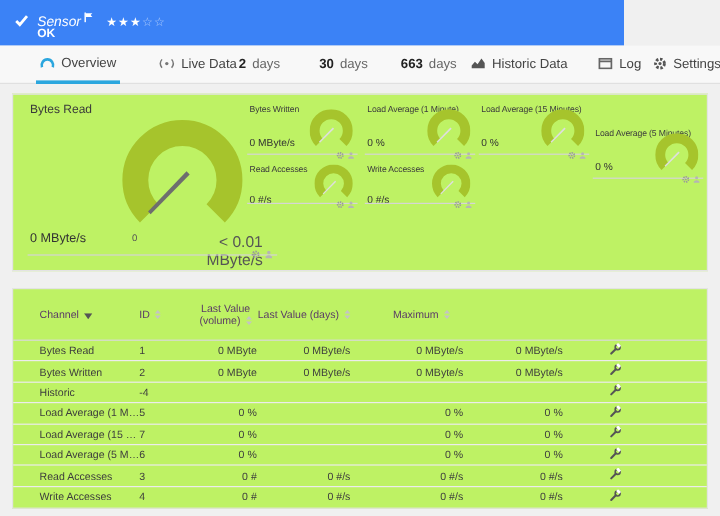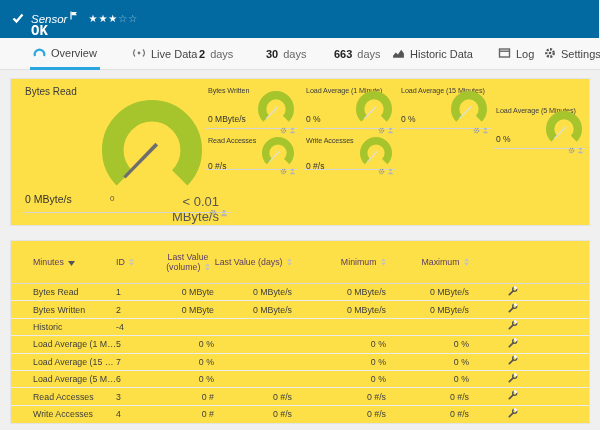--- a/index.html
+++ b/index.html
@@ -2,36 +2,36 @@
 <html><head>
 <meta charset="utf-8">
 <style>
   html,body{margin:0;padding:0;}
   body{
     width:600px;height:430px;position:relative;overflow:hidden;
     background:#f0f0f0;font-family:"Liberation Sans",sans-serif;
     -webkit-font-smoothing:antialiased;
   }
   
-  .topbar{position:absolute;left:0;top:0;width:599px;height:38px;background:#0369a1;}
+  .topbar{position:absolute;left:0;top:0;width:520px;height:38px;background:#3b82f6;}
   .topbar-line1{position:absolute;left:12px;top:6px;display:flex;align-items:center;color:#fff;}
   .kind{font-style:italic;font-size:11.5px;margin-left:7px;}
   .sensor-title{font-weight:bold;font-size:13px;margin-left:5px;letter-spacing:.1px;}
   .flag{margin-left:3px;margin-bottom:7px;}
   .stars{margin-left:10px;font-size:10px;letter-spacing:1px;color:#fff;cursor:pointer;}
   .stars .empty{opacity:.55;}
-  .ok-text{position:absolute;left:31px;top:23px;font-size:14px;font-weight:bold;color:#fff;font-family:Liberation Mono, monospace;}
+  .ok-text{position:absolute;left:31px;top:23px;font-size:10px;font-weight:bold;color:#fff;}
   
   .tabbar{position:absolute;left:0;top:38px;width:600px;height:32px;background:#f8f8f8;border-bottom:1px solid #e0e0e0;box-sizing:border-box;}
   .tab{position:absolute;top:0;height:32px;display:flex;align-items:center;gap:5px;font-size:11px;color:#444;cursor:pointer;box-sizing:border-box;padding:0 3px;}
   .tab.active{border-bottom:3px solid #2ba6de;}
   .tab .num{font-weight:bold;color:#222;}
   .tab .unit{color:#666;}
   
-  .card{position:absolute;background:#fde047;border:1px solid #e3e3e3;box-sizing:border-box;}
+  .card{position:absolute;background:#bef264;border:1px solid #e3e3e3;box-sizing:border-box;}
   #overview-card{left:10px;top:78px;width:580px;height:148px;}
   #table-card{left:10px;top:240px;width:580px;height:184px;}
   
   .mg-title{position:absolute;left:14px;top:7px;font-size:10px;color:#3a3a3a;}
   .mg-svg{position:absolute;left:90px;top:20px;}
   .mg-value{position:absolute;left:14px;top:114px;font-size:10.5px;color:#333;}
   .mg-min{position:absolute;left:99px;top:115px;font-size:8px;color:#555;}
   .mg-max{position:absolute;left:132px;top:115px;width:76px;text-align:right;font-size:13px;color:#555;}
   .mg-divider{position:absolute;left:12px;top:133px;width:208px;border-top:1px solid #d5d5d5;}
   .mg-icons{position:absolute;left:198px;top:124px;display:flex;gap:3px;}
@@ -278,48 +278,41 @@
             <circle cx="5" cy="3" r="1.8" fill="#b5b5b5"></circle>
             <path d="M1.5 9 a3.5 3 0 0 1 7 0 z" fill="#b5b5b5"></path>
           </svg></span>
     </div>
   </div>
 </div>
 
 <div class="card" id="table-card">
   <div class="thead">
     <div class="col-ch hdr-cell">
-      <span>Minutes</span>
+      <span>Channel</span>
       <span class="sort"><svg width="7" height="5" viewBox="0 0 7 5">
             <path d="M0 0 H7 L3.5 5 z" fill="#555"></path>
           </svg></span>
     </div>
     <div class="col-id hdr-cell">
       <span>ID</span>
       <span class="sort"><svg width="5" height="8" viewBox="0 0 6 9">
             <path d="M3 0 L6 3.5 H0 z" fill="#c4c4c4"></path>
             <path d="M3 9 L0 5.5 H6 z" fill="#c4c4c4"></path>
           </svg></span>
     </div>
     <div class="col-vol hdr-cell">
       <span>Last Value (volume)</span>
       <span class="sort"><svg width="5" height="8" viewBox="0 0 6 9">
             <path d="M3 0 L6 3.5 H0 z" fill="#c4c4c4"></path>
             <path d="M3 9 L0 5.5 H6 z" fill="#c4c4c4"></path>
           </svg></span>
     </div>
     <div class="col-spd hdr-cell">
       <span>Last Value (days)</span>
-      <span class="sort"><svg width="5" height="8" viewBox="0 0 6 9">
-            <path d="M3 0 L6 3.5 H0 z" fill="#c4c4c4"></path>
-            <path d="M3 9 L0 5.5 H6 z" fill="#c4c4c4"></path>
-          </svg></span>
-    </div>
-    <div class="col-min hdr-cell">
-      <span>Minimum</span>
       <span class="sort"><svg width="5" height="8" viewBox="0 0 6 9">
             <path d="M3 0 L6 3.5 H0 z" fill="#c4c4c4"></path>
             <path d="M3 9 L0 5.5 H6 z" fill="#c4c4c4"></path>
           </svg></span>
     </div>
     <div class="col-max hdr-cell">
       <span>Maximum</span>
       <span class="sort"><svg width="5" height="8" viewBox="0 0 6 9">
             <path d="M3 0 L6 3.5 H0 z" fill="#c4c4c4"></path>
             <path d="M3 9 L0 5.5 H6 z" fill="#c4c4c4"></path>

